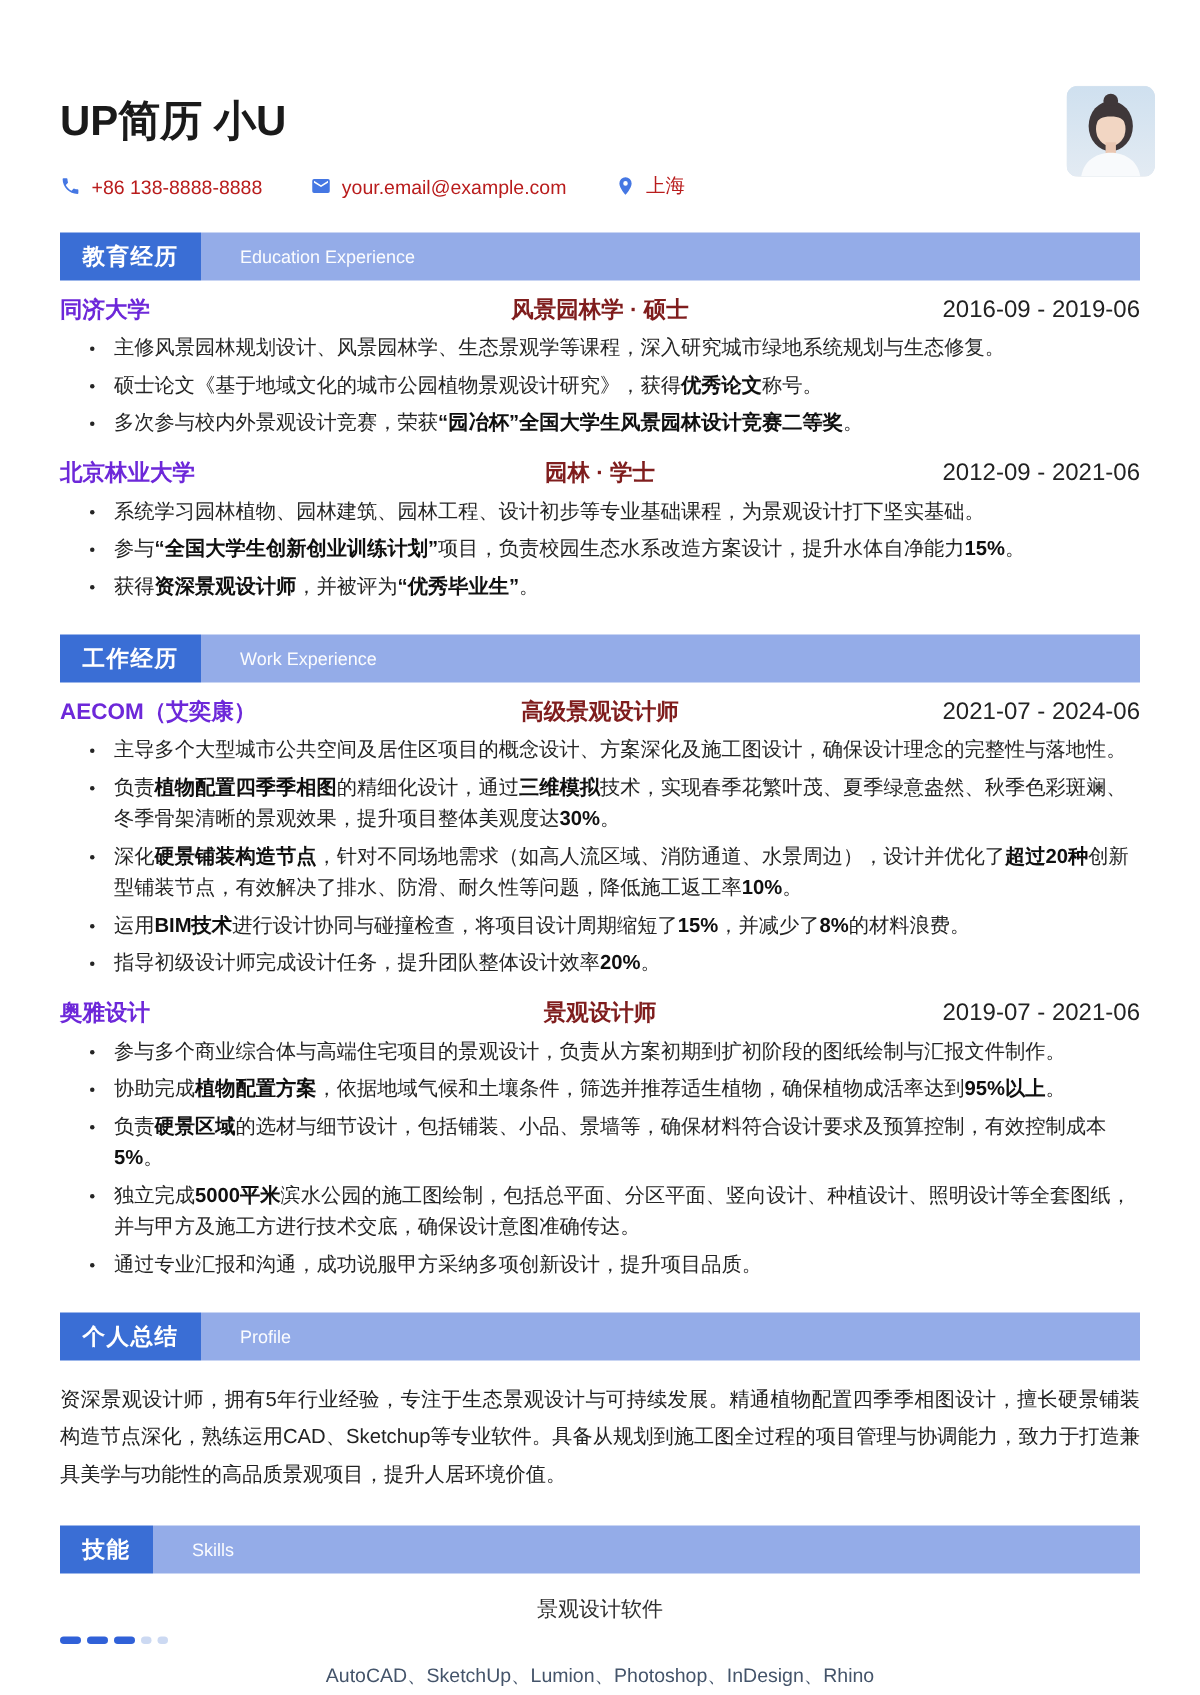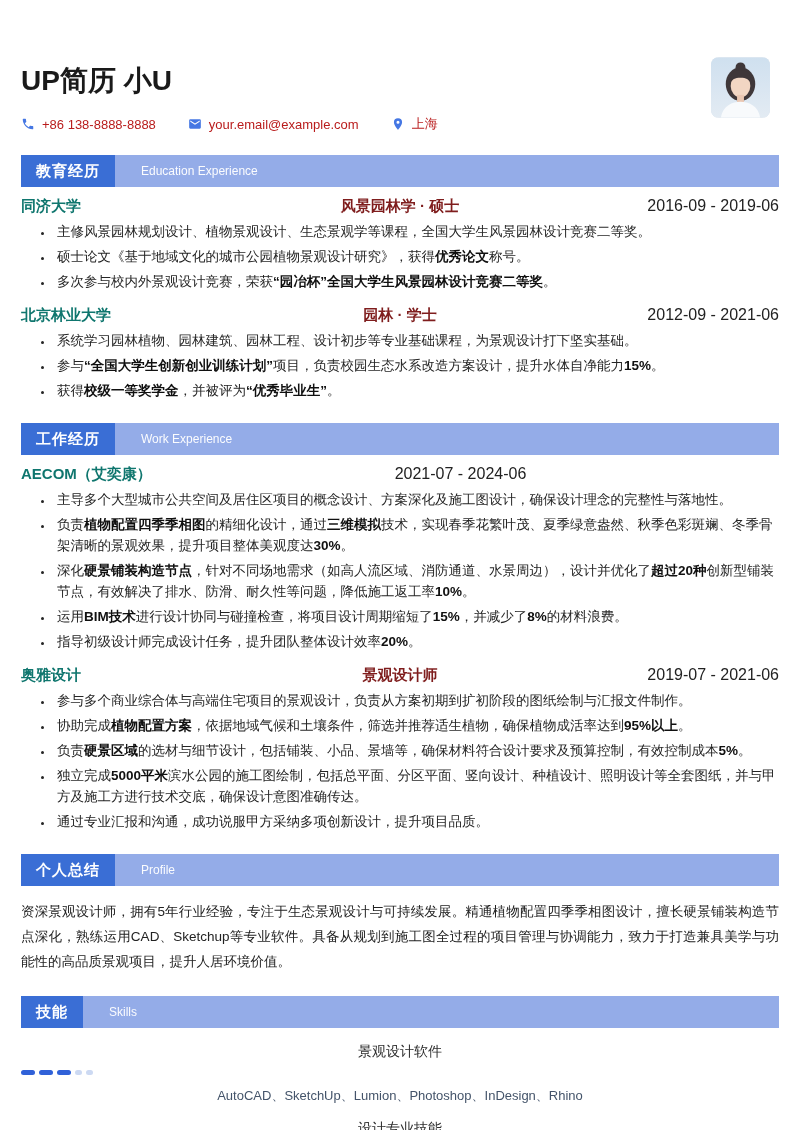--- a/index.html
+++ b/index.html
@@ -8,21 +8,21 @@
     --dot-on:#3061d8;
     --dot-off:#ccd9f2;
     --icon:#4577e3;
   }
   *{box-sizing:border-box;}
   html,body{margin:0;padding:0;}
   body{
     width:800px;height:1130px;overflow:hidden;background:#ffffff;
     font-family:"Liberation Sans","DejaVu Sans",sans-serif;color:#222;
   }
-  .page{position:relative;width:800px;height:1130px;padding:0 21px;}
+  .page{position:relative;width:800px;height:1130px;padding:0 40px;}
 
   
   .name-title{margin:0;padding-top:64px;font-size:28px;line-height:34px;font-weight:700;color:#1a1a1a;}
   .photo{position:absolute;top:57px;right:30px;width:59px;height:61px;border-radius:8px;overflow:hidden;
          box-shadow:0 0 0 1px rgba(0,0,0,0.04) inset;}
   .photo svg{display:block;}
   .contact{display:flex;align-items:center;gap:32px;margin-top:17px;}
   .contact-item{display:flex;align-items:center;gap:7px;font-size:13px;color:#b91c1c;}
   .cicon{display:inline-flex;width:14px;height:14px;}
   .cicon svg{width:14px;height:14px;fill:var(--icon);}
@@ -31,21 +31,21 @@
   .section-bar{display:flex;height:32px;margin-top:22px;}
   .section-bar .badge{background:var(--accent);color:#fff;font-size:15px;font-weight:700;
       display:flex;align-items:center;padding:0 15px;letter-spacing:1px;white-space:nowrap;}
   .section-bar .bar-en{flex:1;background:var(--accent-light);color:rgba(255,255,255,0.96);
       font-size:12px;display:flex;align-items:center;padding-left:26px;}
 
   
   .entry{margin-top:10px;}
   .entry + .entry{margin-top:14px;}
   .entry-head{display:grid;grid-template-columns:1fr 1fr 1fr;align-items:baseline;}
-  .org{font-size:15px;font-weight:700;color:#0f766e;white-space:nowrap;}
+  .org{font-size:15px;font-weight:700;color:#6d28d9;white-space:nowrap;}
   .role{font-size:15px;font-weight:700;color:#7f1d1d;text-align:center;white-space:nowrap;}
   .date{font-size:16px;color:#222;text-align:right;white-space:nowrap;}
   ul.bullets{margin:5px 0 0;padding-left:33px;}
   ul.bullets li{font-size:13.5px;line-height:21px;color:#252525;margin-bottom:4px;padding-left:3px;}
   ul.bullets li::marker{font-size:11px;}
   b{font-weight:700;color:#101010;}
 
   
   .profile-text{margin-top:13px;font-size:13.5px;line-height:25px;color:#222;text-align:justify;}
 
@@ -118,49 +118,50 @@
       <div class="bar-en">Education Experience</div>
     </div>
 
     <div class="entry">
       <div class="entry-head">
         <div class="org">同济大学</div>
         <div class="role">风景园林学 · 硕士</div>
         <div class="date">2016-09 - 2019-06</div>
       </div>
       <ul class="bullets">
-        <li>主修风景园林规划设计、植物景观设计、生态景观学等课程，全国大学生风景园林设计竞赛二等奖。</li>
+        <li>主修风景园林规划设计、风景园林学、生态景观学等课程，深入研究城市绿地系统规划与生态修复。</li>
         <li>硕士论文《基于地域文化的城市公园植物景观设计研究》，获得<b>优秀论文</b>称号。</li>
         <li>多次参与校内外景观设计竞赛，荣获<b>“园冶杯”全国大学生风景园林设计竞赛二等奖</b>。</li>
       </ul>
     </div>
 
     <div class="entry">
       <div class="entry-head">
         <div class="org">北京林业大学</div>
         <div class="role">园林 · 学士</div>
         <div class="date">2012-09 - 2021-06</div>
       </div>
       <ul class="bullets">
         <li>系统学习园林植物、园林建筑、园林工程、设计初步等专业基础课程，为景观设计打下坚实基础。</li>
         <li>参与<b>“全国大学生创新创业训练计划”</b>项目，负责校园生态水系改造方案设计，提升水体自净能力<b>15%</b>。</li>
-        <li>获得<b>校级一等奖学金</b>，并被评为<b>“优秀毕业生”</b>。</li>
+        <li>获得<b>资深景观设计师</b>，并被评为<b>“优秀毕业生”</b>。</li>
       </ul>
     </div>
   </section>
 
   <section>
     <div class="section-bar">
       <div class="badge">工作经历</div>
       <div class="bar-en">Work Experience</div>
     </div>
 
     <div class="entry">
       <div class="entry-head">
         <div class="org">AECOM（艾奕康）</div>
+        <div class="role">高级景观设计师</div>
         <div class="date">2021-07 - 2024-06</div>
       </div>
       <ul class="bullets">
         <li>主导多个大型城市公共空间及居住区项目的概念设计、方案深化及施工图设计，确保设计理念的完整性与落地性。</li>
         <li>负责<b>植物配置四季季相图</b>的精细化设计，通过<b>三维模拟</b>技术，实现春季花繁叶茂、夏季绿意盎然、秋季色彩斑斓、冬季骨架清晰的景观效果，提升项目整体美观度达<b>30%</b>。</li>
         <li>深化<b>硬景铺装构造节点</b>，针对不同场地需求（如高人流区域、消防通道、水景周边），设计并优化了<b>超过20种</b>创新型铺装节点，有效解决了排水、防滑、耐久性等问题，降低施工返工率<b>10%</b>。</li>
         <li>运用<b>BIM技术</b>进行设计协同与碰撞检查，将项目设计周期缩短了<b>15%</b>，并减少了<b>8%</b>的材料浪费。</li>
         <li>指导初级设计师完成设计任务，提升团队整体设计效率<b>20%</b>。</li>
       </ul>
     </div>

